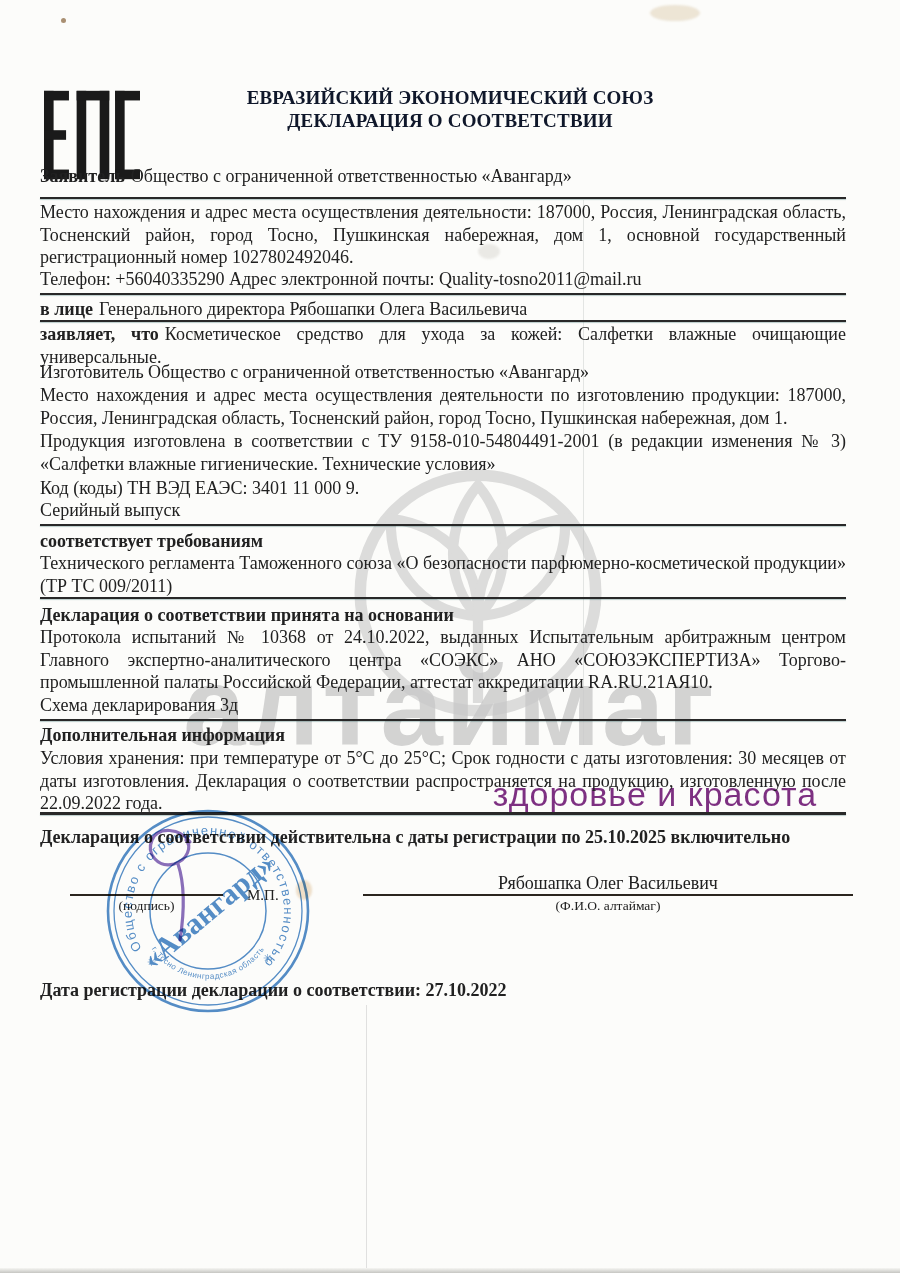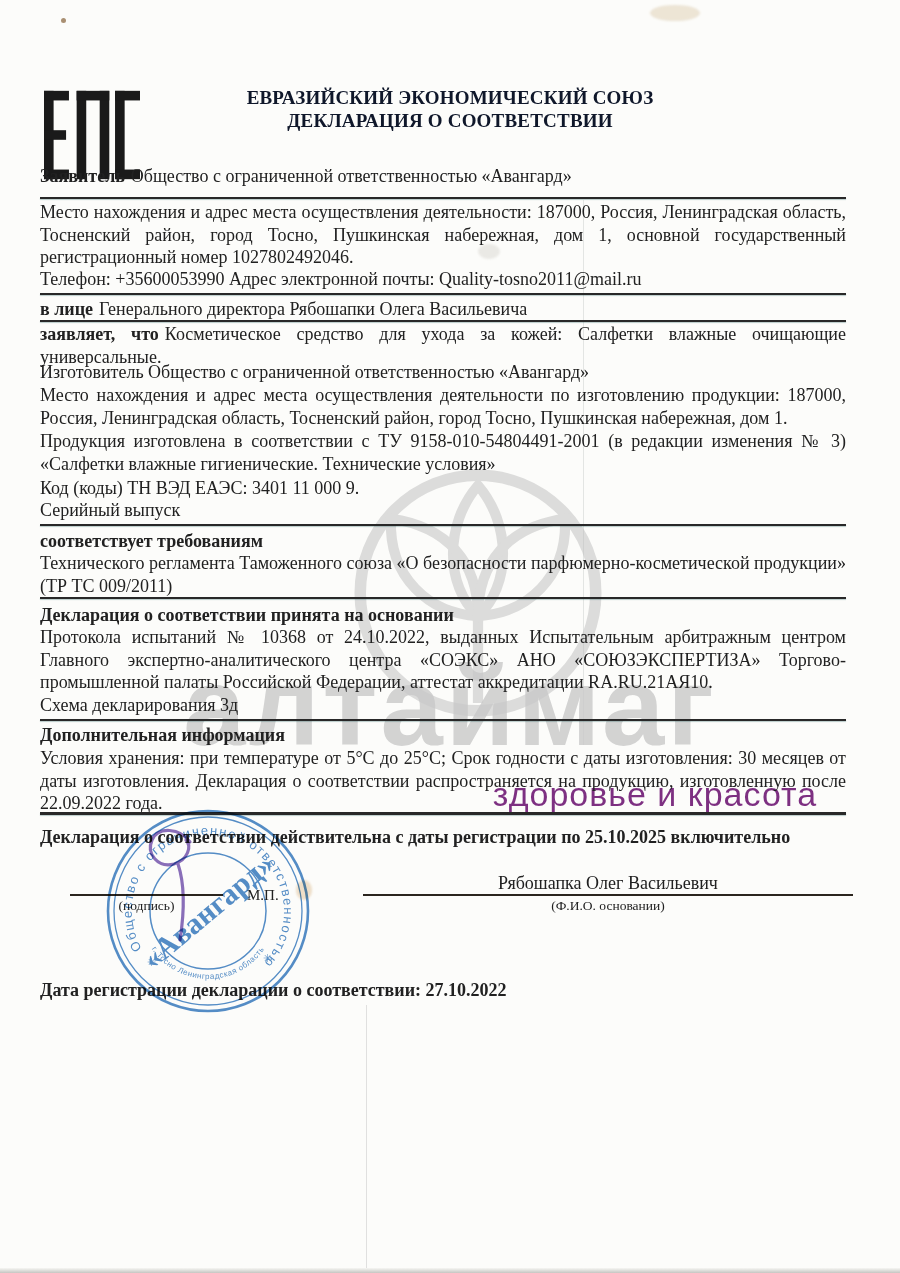--- a/index.html
+++ b/index.html
@@ -83,21 +83,21 @@
       <div>ЕВРАЗИЙСКИЙ ЭКОНОМИЧЕСКИЙ СОЮЗ</div>
       <div>ДЕКЛАРАЦИЯ О СООТВЕТСТВИИ</div>
     </div>
 
     <div class="abs txt" style="left:40px;top:165px;width:806px;">
       <b class="lead">Заявитель</b><span>Общество с ограниченной ответственностью «Авангард»</span>
     </div>
     <div class="hr" style="top:197px;"></div>
 
     <div class="abs txt just para" style="top:201px;">Место нахождения и адрес места осуществления деятельности: 187000, Россия, Ленинградская область, Тосненский район, город Тосно, Пушкинская набережная, дом 1, основной государственный регистрационный номер 1027802492046.</div>
-    <div class="abs txt" style="left:40px;top:268px;width:806px;">Телефон: +35600053990 Адрес электронной почты: Quality-tosno2011@mail.ru</div>
+    <div class="abs txt" style="left:40px;top:268px;width:806px;">Телефон: +56040335290 Адрес электронной почты: Quality-tosno2011@mail.ru</div>
     <div class="hr" style="top:293px;"></div>
 
     <div class="abs txt" style="left:40px;top:298px;width:806px;">
       <b class="lead">в лице</b><span>Генерального директора Рябошапки Олега Васильевича</span>
     </div>
     <div class="hr" style="top:320px;"></div>
 
     <div class="abs txt just para" style="top:323px;">
       <b class="lead">заявляет, что</b><span>Косметическое средство для ухода за кожей: Салфетки влажные очищающие универсальные.</span>
     </div>
@@ -121,21 +121,21 @@
     <div class="abs txt just para" style="top:747px;">Условия хранения: при температуре от 5°С до 25°С; Срок годности с даты изготовления: 30 месяцев от даты изготовления. Декларация о соответствии распространяется на продукцию, изготовленную после 22.09.2022 года.</div>
     <div class="hr" style="top:812px;height:3px;"></div>
 
     <div class="abs txt bold" style="left:40px;top:826px;width:830px;">Декларация о соответствии действительна с даты регистрации по 25.10.2025 включительно</div>
 
     <div class="sigline" style="left:70px;top:894px;width:153px;"></div>
     <div class="abs small center" style="left:70px;top:898px;width:153px;">(подпись)</div>
     <div class="abs txt" style="left:247px;top:884px;font-size:15px;">М.П.</div>
     <div class="abs txt center" style="left:363px;top:872px;width:490px;">Рябошапка Олег Васильевич</div>
     <div class="sigline" style="left:363px;top:894px;width:490px;"></div>
-    <div class="abs small center" style="left:363px;top:898px;width:490px;">(Ф.И.О. основании)</div>
+    <div class="abs small center" style="left:363px;top:898px;width:490px;">(Ф.И.О. алтаймаг)</div>
 
     <div class="abs txt bold" style="left:40px;top:979px;width:840px;">Дата регистрации декларации о соответствии: 27.10.2022</div>
   </div>
 
   <svg class="abs layer-stamp" style="left:105px;top:808px;" width="206" height="206" viewBox="0 0 206 206" fill="none" opacity="0.88">
     <circle cx="103" cy="103" r="100" stroke="#3d7ec2" stroke-width="2.6"></circle>
     <circle cx="103" cy="103" r="94" stroke="#3d7ec2" stroke-width="1.3"></circle>
     <circle cx="103" cy="103" r="58" stroke="#3d7ec2" stroke-width="1.5"></circle>
     <path id="ringPath" d="M37,141 A76,76 0 1 1 168.8,65 A76,76 0 1 1 37,141" fill="none"></path>
     <text font-family="Liberation Sans, DejaVu Sans, sans-serif" font-size="13" letter-spacing="1.6" fill="#3d7ec2">

